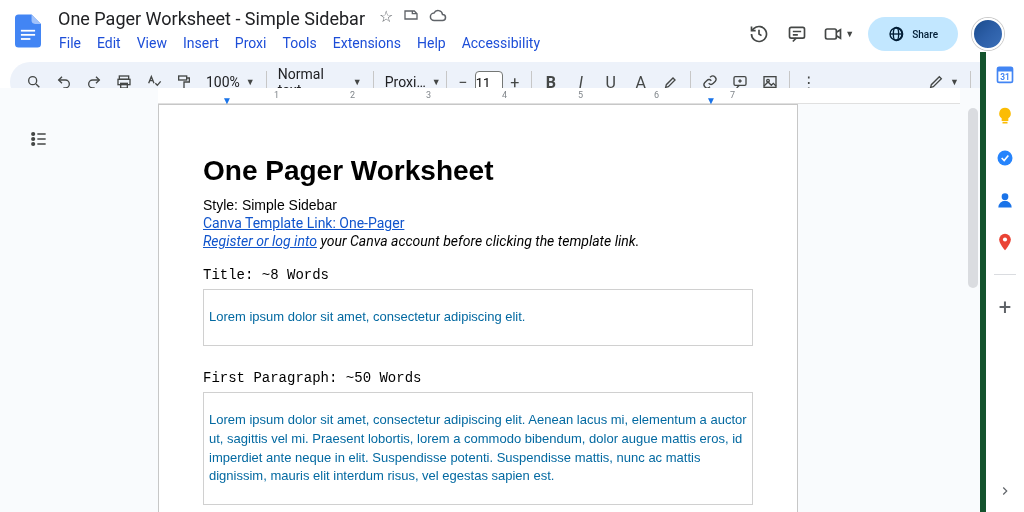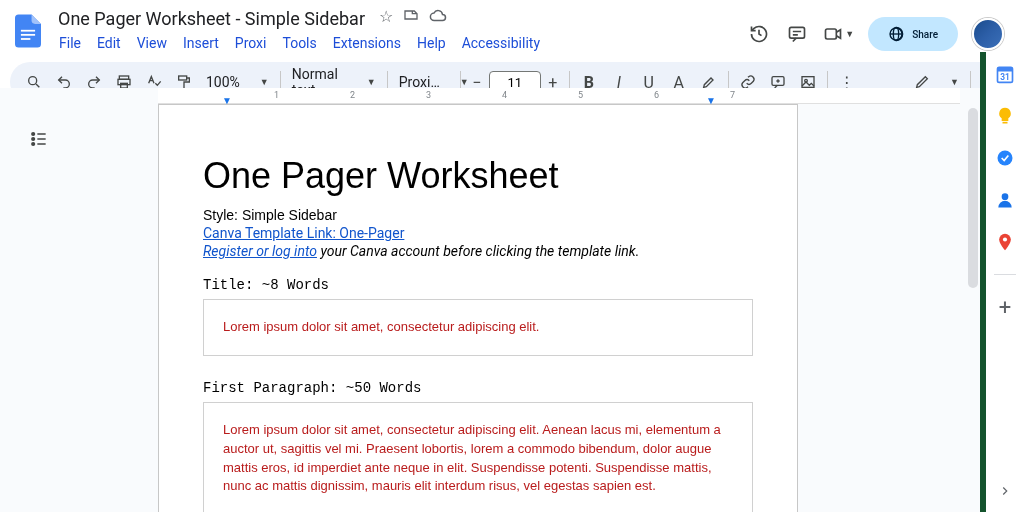--- a/index.html
+++ b/index.html
@@ -14,40 +14,40 @@
 .title-icons span{cursor:pointer}
 .menu-row{display:flex;gap:2px;margin-top:2px;height:24px}
 .menu-item{font-size:14px;color:#1d4ed8;padding:3px 7px;border-radius:4px;cursor:pointer}
 .header-right{display:flex;align-items:center;gap:14px;padding-right:10px;padding-top:6px}
 .hdr-icon{color:#444746;cursor:pointer;display:flex;align-items:center;justify-content:center;width:24px;height:24px}
 .share-btn{background:#c2e7ff;border-radius:40px;padding:9px 20px;display:flex;align-items:center;gap:8px;font-size:10px;font-weight:500;color:#001d35;cursor:pointer}
 .avatar{width:32px;height:32px;border-radius:50%;background:linear-gradient(135deg,#1a4b8c,#2d5fa8,#3a6fb8);border:2px solid #fff;box-shadow:0 0 0 1px #ccc}
 .toolbar{margin:6px 10px 0;background:#edf2fa;border-radius:24px;height:40px;display:flex;align-items:center;padding:0 10px;gap:2px}
 .tb-btn{width:28px;height:28px;display:flex;align-items:center;justify-content:center;color:#444746;border-radius:4px;cursor:pointer;font-size:16px}
 .tb-sep{width:1px;height:22px;background:#c7c7c7;margin:0 3px}
-.tb-select{display:flex;align-items:center;gap:20px;padding:0 6px;height:28px;font-size:14px;color:#202124;cursor:pointer;border-radius:4px}
+.tb-select{display:flex;align-items:center;gap:6px;padding:0 6px;height:28px;font-size:14px;color:#202124;cursor:pointer;border-radius:4px}
 .font-size-group{display:flex;align-items:center;gap:1px}
 .fs-btn{width:22px;height:22px;display:flex;align-items:center;justify-content:center;font-size:16px;color:#444746;cursor:pointer}
-.fs-input{width:52px;height:22px;border:1px solid #747775;border-radius:4px;text-align:center;font-size:13px;background:#fff}
+.fs-input{width:28px;height:22px;border:1px solid #747775;border-radius:4px;font-size:13px;background:#fff}
 .tb-spacer{flex:1}
 .doc-area{position:absolute;top:88px;left:0;right:44px;bottom:0;background:#f9fbfd;overflow:hidden}
 .ruler{position:absolute;top:0;left:158px;right:20px;height:16px;background:#fff;border-bottom:1px solid #e0e0e0;font-size:9px;color:#80868b}
 .ruler-inner{position:relative;height:100%}
 .ruler-tick{position:absolute;top:2px}
 .ruler-marker{position:absolute;top:7px;color:#1a73e8;font-size:10px}
 .outline-btn{position:absolute;left:24px;top:36px;width:30px;height:30px;display:flex;align-items:center;justify-content:center;color:#444746;cursor:pointer}
 .page{position:absolute;left:158px;top:16px;width:640px;background:#fff;border:1px solid #c7c7c7;min-height:800px;padding:50px 44px}
-.page h1{font-family:Arial,sans-serif;font-size:36px;font-weight:400;color:#000;margin-bottom:10px}
+.page h1{font-family:Arial,sans-serif;font-size:28px;font-weight:700;color:#000;margin-bottom:10px}
 .style-line{font-family:Arial,sans-serif;font-size:14px;color:#000;margin-bottom:2px}
 .link-line{font-family:Arial,sans-serif;font-size:14px;margin-bottom:2px}
 .link-line a{color:#1155cc;text-decoration:underline}
 .italic-line{font-family:Arial,sans-serif;font-size:14px;font-style:italic;color:#000;margin-bottom:18px}
 .italic-line a{color:#1155cc;text-decoration:underline}
 .label{font-family:Liberation Mono, monospace;font-size:14px;color:#000;margin-bottom:6px}
-.text-box{border:1px solid #d0d0d0;padding:18px 19px;font-family:Arial,sans-serif;font-size:13px;color:#b91c1c;line-height:1.45;margin-bottom:24px}
+.text-box{border:1px solid #d0d0d0;padding:18px 5px;font-family:Arial,sans-serif;font-size:13px;color:#0369a1;line-height:1.45;margin-bottom:24px}
 .side-panel{position:absolute;right:0;top:52px;width:44px;bottom:0;background:#fff;border-left:6px solid #14532d;display:flex;flex-direction:column;align-items:center;padding-top:12px;gap:22px}
 .side-icon{width:20px;height:20px;cursor:pointer;display:flex;align-items:center;justify-content:center}
 .side-expand{position:absolute;bottom:10px;color:#5f6368;cursor:pointer}
 .scrollbar{position:absolute;right:46px;top:108px;width:10px;height:180px;background:#dadce0;border-radius:5px}
 .caret{font-size:9px;color:#444746}
 .underline-a{position:relative}
 .underline-a::after{content:"";position:absolute;bottom:-2px;left:4px;right:4px;height:3px;background:#000}
 .highlight-bg{position:relative}
 .highlight-bg svg{display:block}
 </style>

